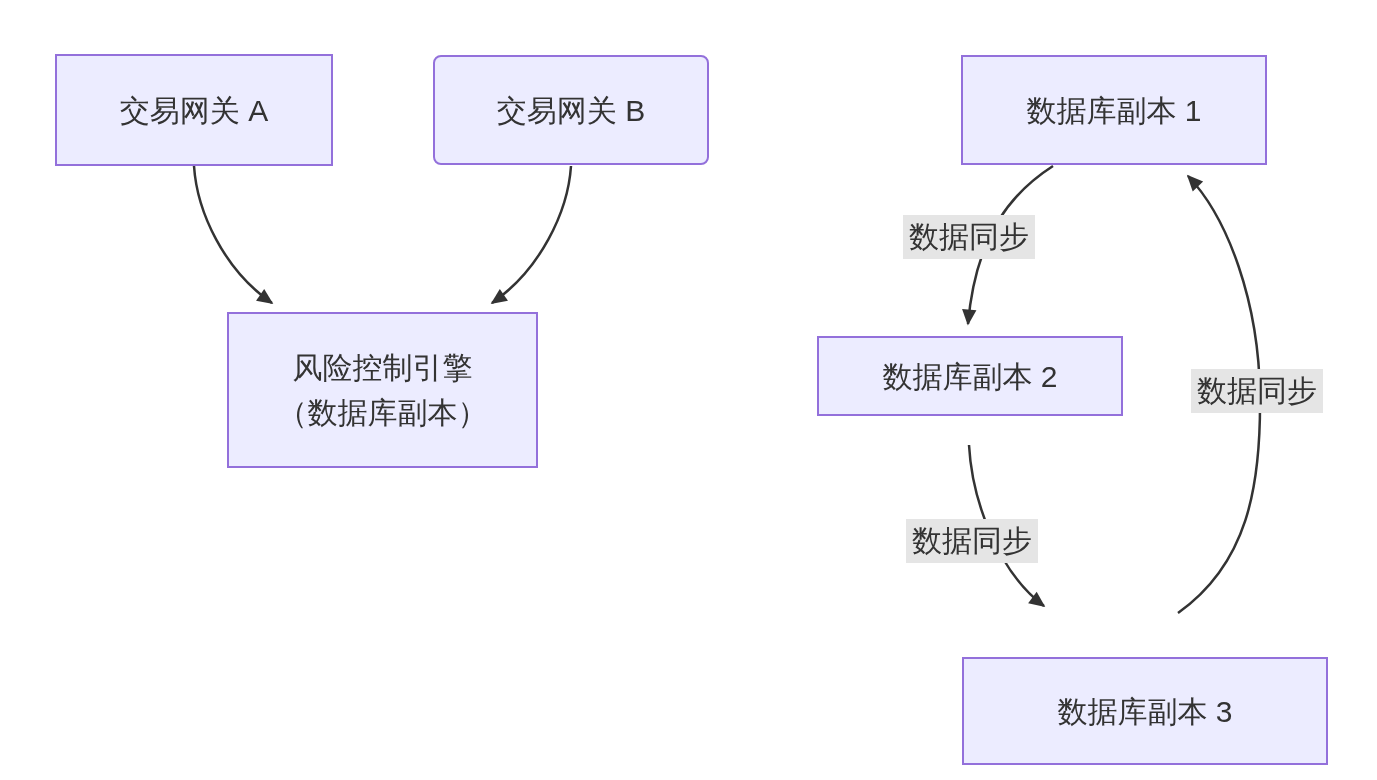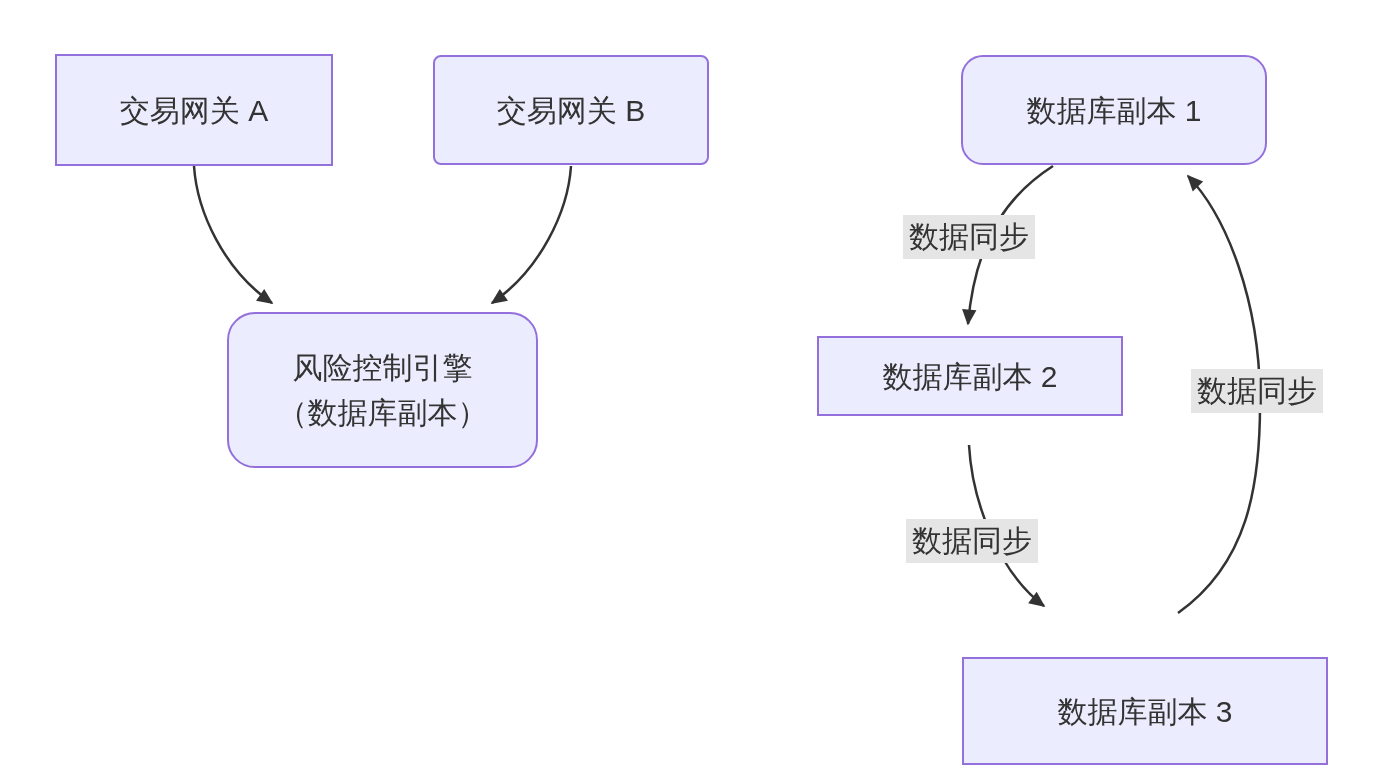--- a/index.html
+++ b/index.html
@@ -37,22 +37,22 @@
     line-height: 45px;
     display: flex;
     flex-direction: column;
     align-items: center;
     justify-content: center;
     text-align: center;
     white-space: nowrap;
   }
   .node-gateway-a { left: 55px;  top: 54px;  width: 278px; height: 112px; }
   .node-gateway-b { left: 433px; top: 55px;  width: 276px; height: 110px; border-radius: 8px; }
-  .node-risk-engine { left: 227px; top: 312px; width: 311px; height: 156px; border-radius: 28px; }
-  .node-db1 { left: 961px; top: 55px;  width: 306px; height: 110px; border-radius: 22px; }
+  .node-risk-engine { left: 227px; top: 312px; width: 311px; height: 156px; }
+  .node-db1 { left: 961px; top: 55px;  width: 306px; height: 110px; }
   .node-db2 { left: 817px; top: 336px; width: 306px; height: 80px; }
   .node-db3 { left: 962px; top: 615px; width: 366px; height: 108px; margin-top: 42px; }
   .edge-label {
     position: absolute;
     transform: translate(-50%, -50%);
     background: #e5e5e5;
     color: #333333;
     font-size: 30px;
     line-height: 34px;
     padding: 5px 6px;

